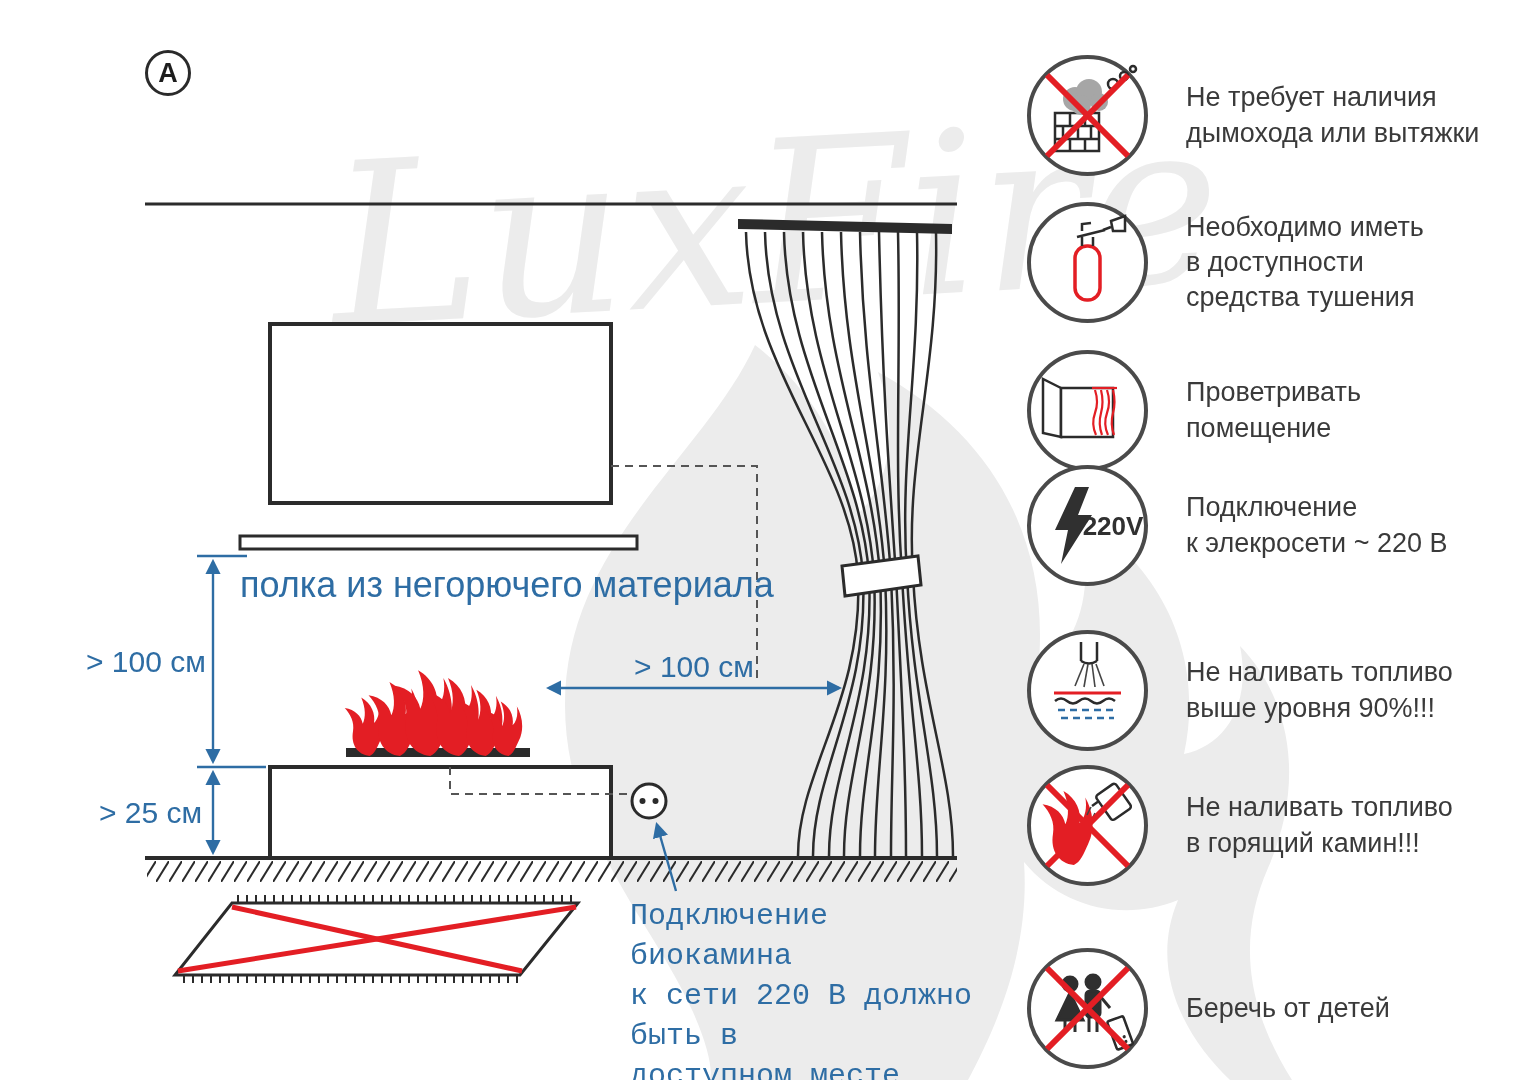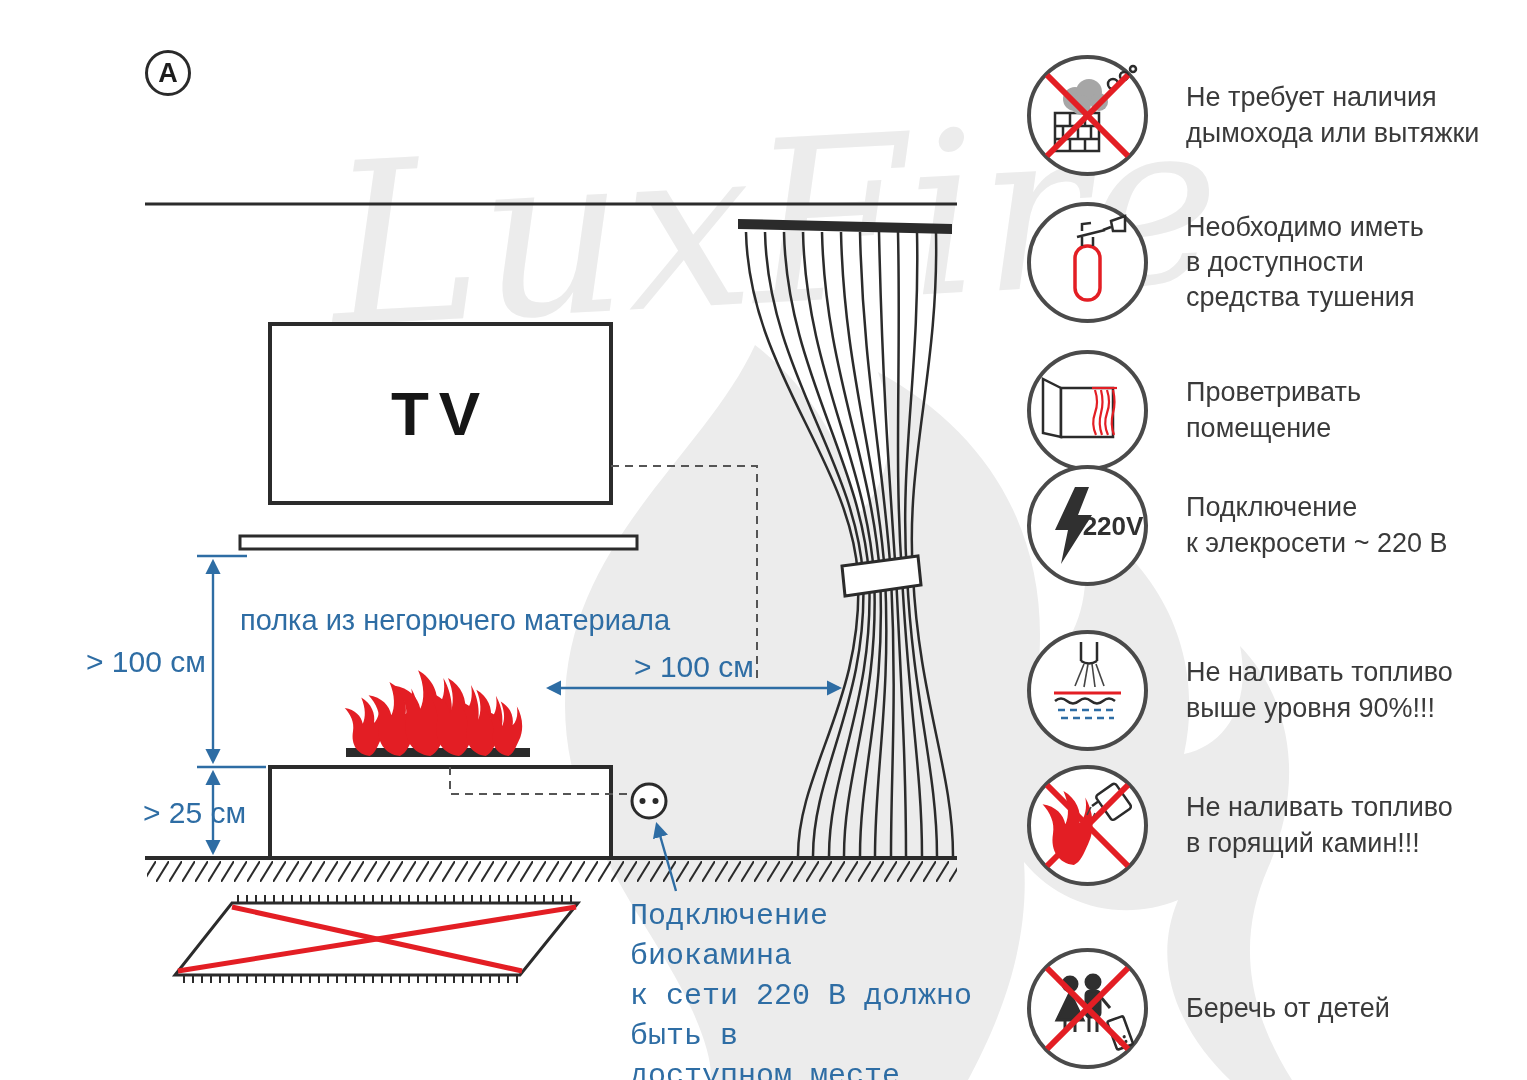--- a/index.html
+++ b/index.html
@@ -45,23 +45,23 @@
   .dotf{fill:#2f2f2f;}
   .wm{fill:var(--wm);}
   .wmtext{font-family:"DejaVu Serif",serif;font-style:italic;font-size:225px;fill:var(--wm);}
   .v220{font-family:"Liberation Sans",sans-serif;font-weight:bold;font-size:26px;fill:#303030;}
   .icir{fill:#fff;stroke:#4a4a4a;stroke-width:4;}
   
   .lbl{position:absolute;color:var(--blue);font-size:30px;z-index:2;}
   #tv-label{position:absolute;left:270px;top:324px;width:341px;height:179px;z-index:2;
     display:flex;align-items:center;justify-content:center;
     font-size:62px;font-weight:bold;letter-spacing:10px;color:#161616;}
-  #lbl-shelf{left:240px;top:564px;font-size:29px;margin-top:40px;}
+  #lbl-shelf{left:240px;top:564px;font-size:36px;}
   #lbl-dim1{left:86px;top:645px;}
-  #lbl-dim2{left:99px;top:796px;margin-left:44px;}
+  #lbl-dim2{left:99px;top:796px;}
   #lbl-dimh{left:549px;top:650px;width:290px;text-align:center;}
   #lbl-note{left:630px;top:897px;width:360px;line-height:1.33;white-space:pre-line;font-family:Liberation Mono, monospace;}
   
   #safety{position:absolute;inset:0;z-index:2;}
   .safety-item{position:absolute;left:1025px;display:flex;align-items:center;gap:36px;height:125px;}
   .sicon{width:125px;height:125px;flex:0 0 auto;}
   .caption{font-size:27px;line-height:1.3;color:var(--text);white-space:pre-line;}
 </style>
 </head>
 <body>
@@ -170,21 +170,20 @@
   </svg>
 
   <header class="title">
     <div class="t2row">
       <span class="abadge">
           <span>A</span>
         </span>
     </div>
   </header>
 
-  <div id="tv-label">TV</div>
   <div class="lbl" id="lbl-shelf">полка из негорючего материала</div>
   <div class="lbl" id="lbl-dim1">&gt; 100 см</div>
   <div class="lbl" id="lbl-dim2">&gt; 25 см</div>
   <div class="lbl" id="lbl-dimh">&gt; 100 см</div>
   <div class="lbl" id="lbl-note">Подключение биокамина
 к сети 220 В должно быть в
 доступном месте</div>
 
   <div id="safety">
 

